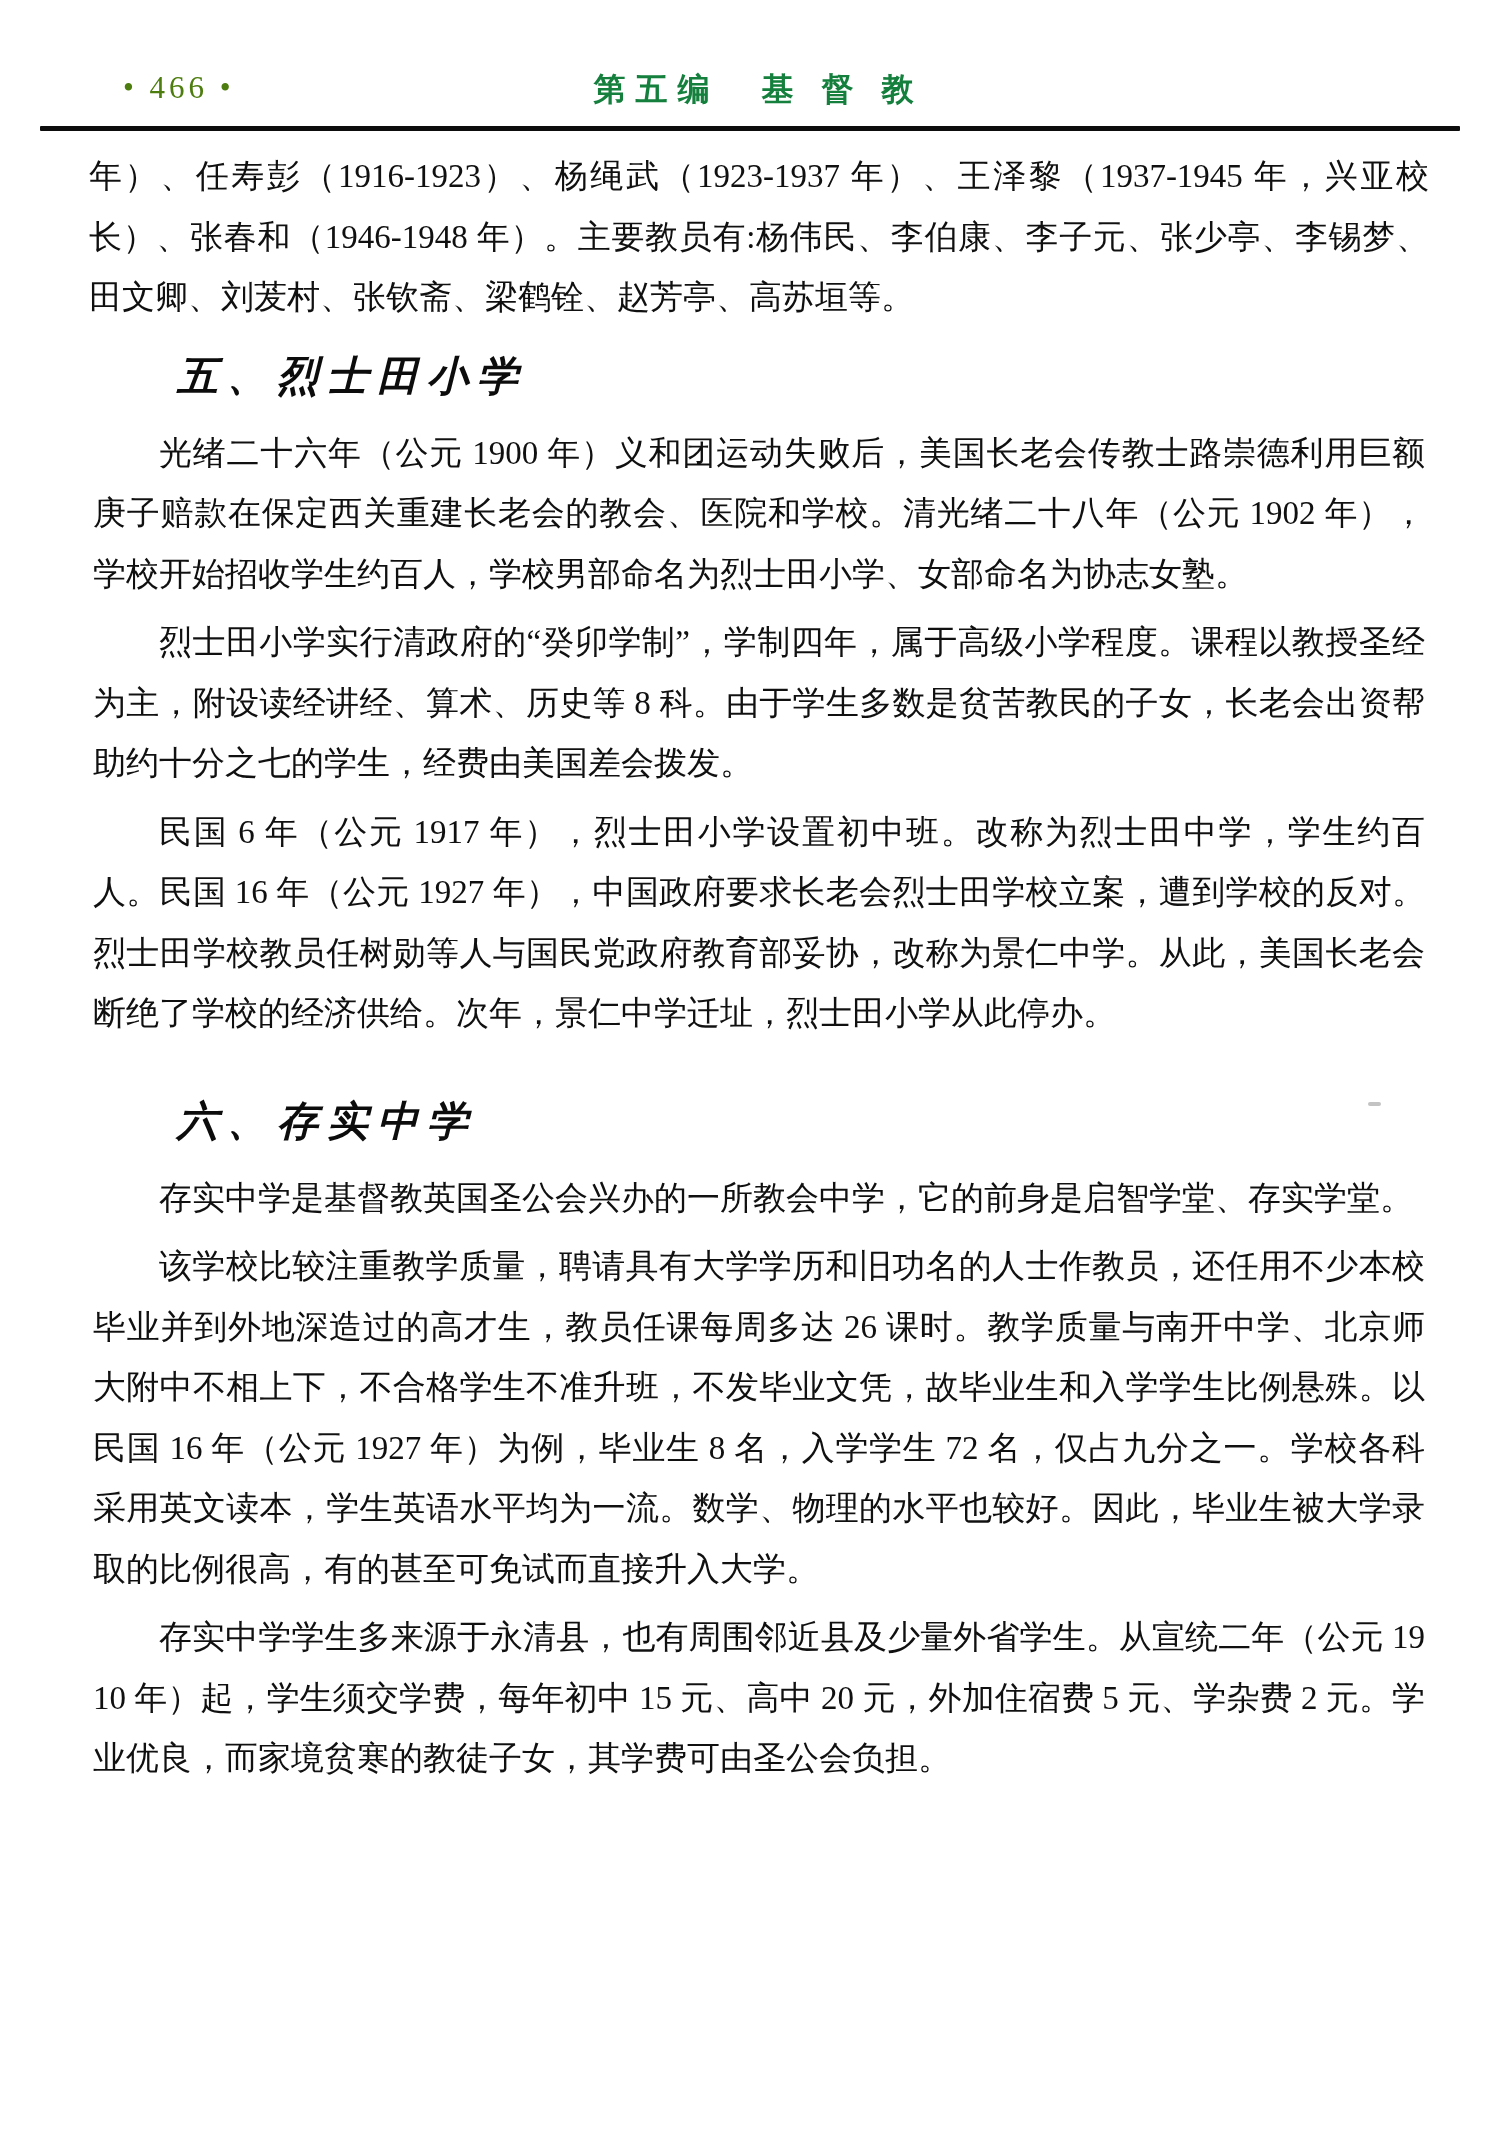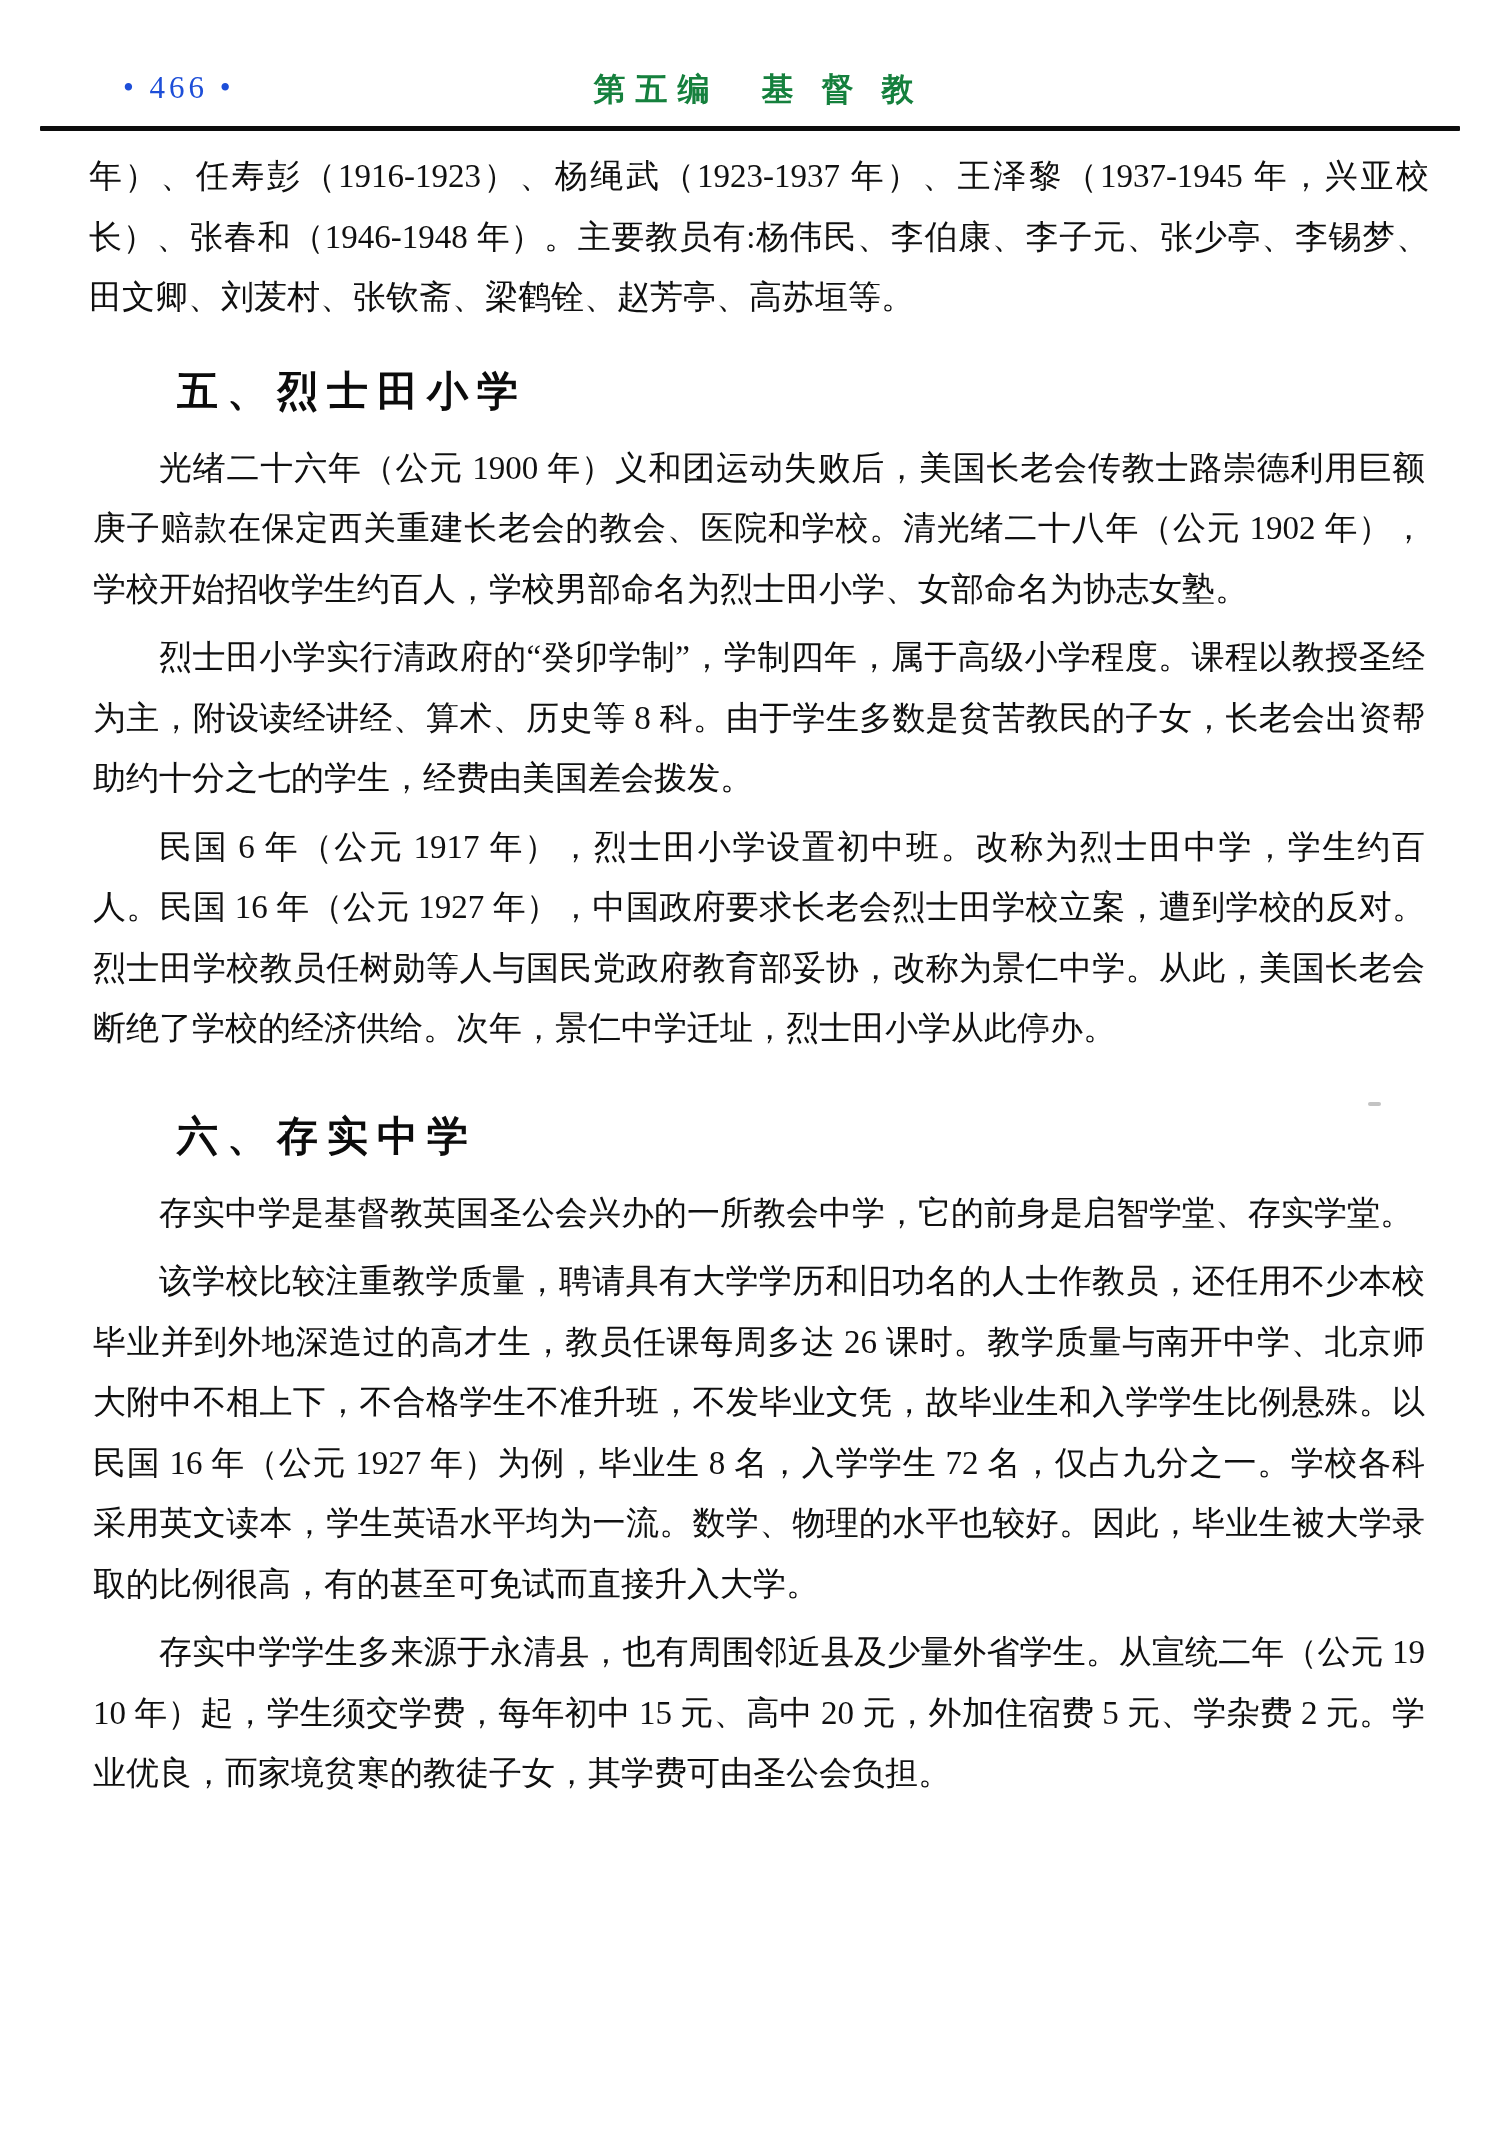--- a/index.html
+++ b/index.html
@@ -27,21 +27,21 @@
     left: 85px;
     right: 68px;
     height: 56px;
   }
   .page-number {
     position: absolute;
     left: 38px;
     top: 18px;
     font-size: 31px;
     letter-spacing: 4px;
-    color: #1d4ed8;
+    color: #4d7c0f;
     white-space: nowrap;
   }
   .edition-title {
     position: absolute;
     left: 0;
     right: 0;
     top: 16px;
     text-align: center;
     font-size: 32px;
     font-weight: bold;
@@ -84,25 +84,26 @@
   }
   .para {
     margin: 8px;
     text-indent: 2em;
   }
   .para-continuation {
     margin: 4px;
     text-indent: 0;
   }
   .section-heading {
-    margin: 32px 0 16px 0;
+    margin: 17px 0 16px 0;
     padding-left: 92px;
     text-indent: 0;
     font-size: 41px;
     font-weight: bold;
+    font-style: italic;
     letter-spacing: 9px;
     line-height: 62px;
     color: #0c0c0c;
   }
   .section-heading.second {
     margin-top: 46px;
   }
 </style>
 </head>
 <body>

